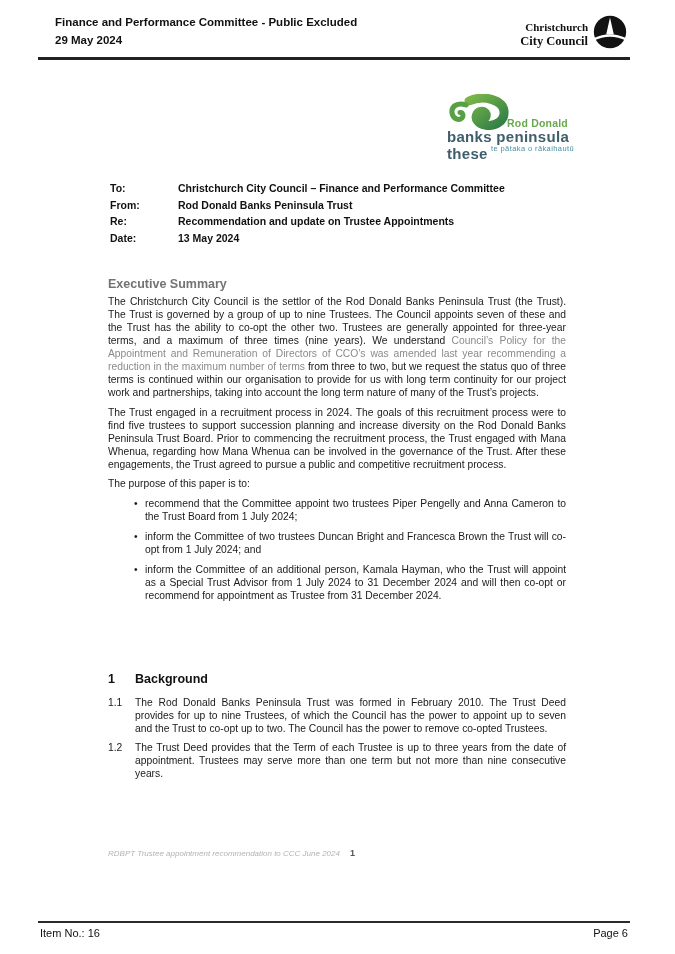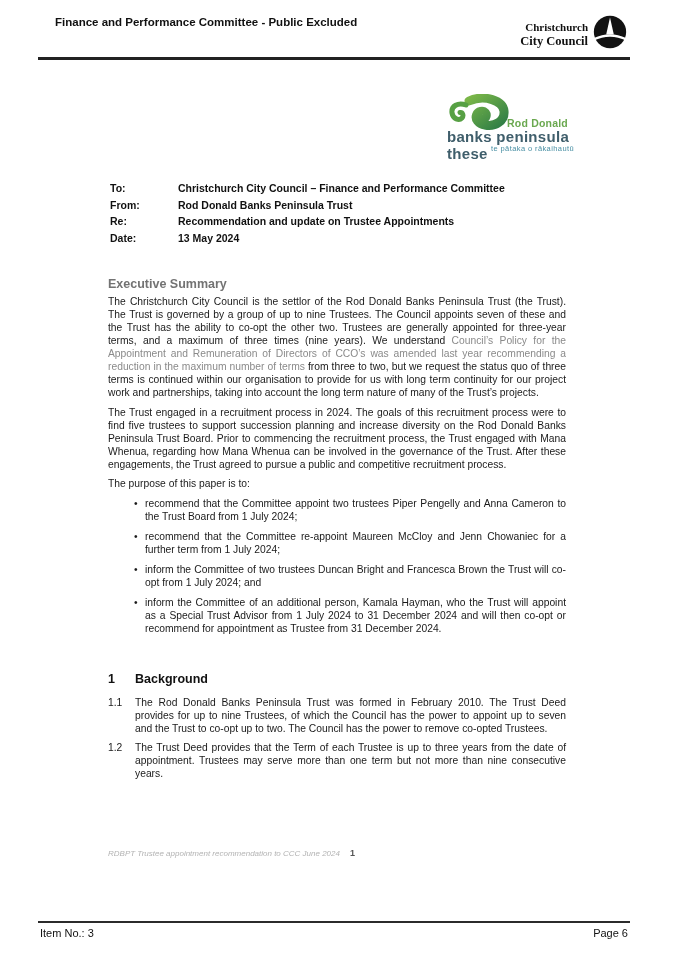--- a/index.html
+++ b/index.html
@@ -52,20 +52,21 @@
   .foot-left { position:absolute; left:40px; top:927px; font-size:11px; color:#111; }
   .foot-right { position:absolute; right:47px; top:927px; font-size:11px; color:#111; }
 </style>
 </head>
 <body>
 
 <div class="page">
 
   <div class="hdr-title">
     <div>Finance and Performance Committee - Public Excluded</div>
+    <div>29 May 2024</div>
   </div>
 
   <div class="ccc-logo">
     <div class="ccc-text">
       <div class="l1">Christchurch</div>
       <div class="l2">City Council</div>
     </div>
     <span>
       <svg width="34" height="34" viewBox="0 0 40 40">
         <circle cx="20" cy="20" r="19" fill="#121212"></circle>
@@ -117,21 +118,20 @@
   <div class="exec-h">Executive Summary</div>
 
   <p class="body-col" style="top:295px"><span>The Christchurch City Council is the settlor of the Rod Donald Banks Peninsula Trust (the Trust).  The Trust is governed by a group of up to nine Trustees. The Council appoints seven of these and the Trust has the ability to co-opt the other two. Trustees are generally appointed for three-year terms, and a maximum of three times (nine years). We understand </span><span class="gray">Council’s Policy for the Appointment and Remuneration of Directors of CCO’s was amended last year recommending a reduction in the maximum number of terms</span><span> from three to two, but we request the status quo of three terms is continued within our organisation to provide for us with long term continuity for our project work and partnerships, taking into account the long term nature of many of the Trust’s projects.</span></p>
 
   <p class="body-col" style="top:406px">The Trust engaged in a recruitment process in 2024.  The goals of this recruitment process were to find five trustees to support succession planning and increase diversity on the Rod Donald Banks Peninsula Trust Board. Prior to commencing the recruitment process, the Trust engaged with Mana Whenua, regarding how Mana Whenua can be involved in the governance of the Trust. After these engagements, the Trust agreed to pursue a public and competitive recruitment process.</p>
 
   <p class="body-col" style="top:477px; text-align:left">The purpose of this paper is to:</p>
 
   <ul class="bullets">
     <li>recommend that the Committee appoint two trustees Piper Pengelly and Anna Cameron to the Trust Board from 1 July 2024;</li>
-    <li>recommend that the Committee re-appoint Maureen McCloy and Jenn Chowaniec for a further term from 1 July 2024;</li>
     <li>inform the Committee of two trustees Duncan Bright and Francesca Brown the Trust will co-opt from 1 July 2024; and</li>
     <li>inform the Committee of an additional person, Kamala Hayman, who the Trust will appoint as a Special Trust Advisor from 1 July 2024 to 31 December 2024 and will then co-opt or recommend for appointment as Trustee from 31 December 2024.</li>
   </ul>
 
   <div class="bg-head">
     <span class="num">1</span><span>Background</span>
   </div>
 
   <div class="clause" style="top:696px">
     <span class="cnum">1.1</span>
@@ -141,16 +141,16 @@
   <div class="clause" style="top:741px">
     <span class="cnum">1.2</span>
     <span class="ctext">The Trust Deed provides that the Term of each Trustee is up to three years from the date of appointment.  Trustees may serve more than one term but not more than nine consecutive years.</span>
   </div>
 
   <div class="doc-footer">
     <span>RDBPT Trustee appointment recommendation to CCC June 2024</span><span class="pg">1</span>
   </div>
 
   <div class="foot-rule"></div>
-  <div class="foot-left">Item No.: 3</div>
+  <div class="foot-left">Item No.: 16</div>
   <div class="foot-right">Page 6</div>
 
 </div>
 
 </body></html>

